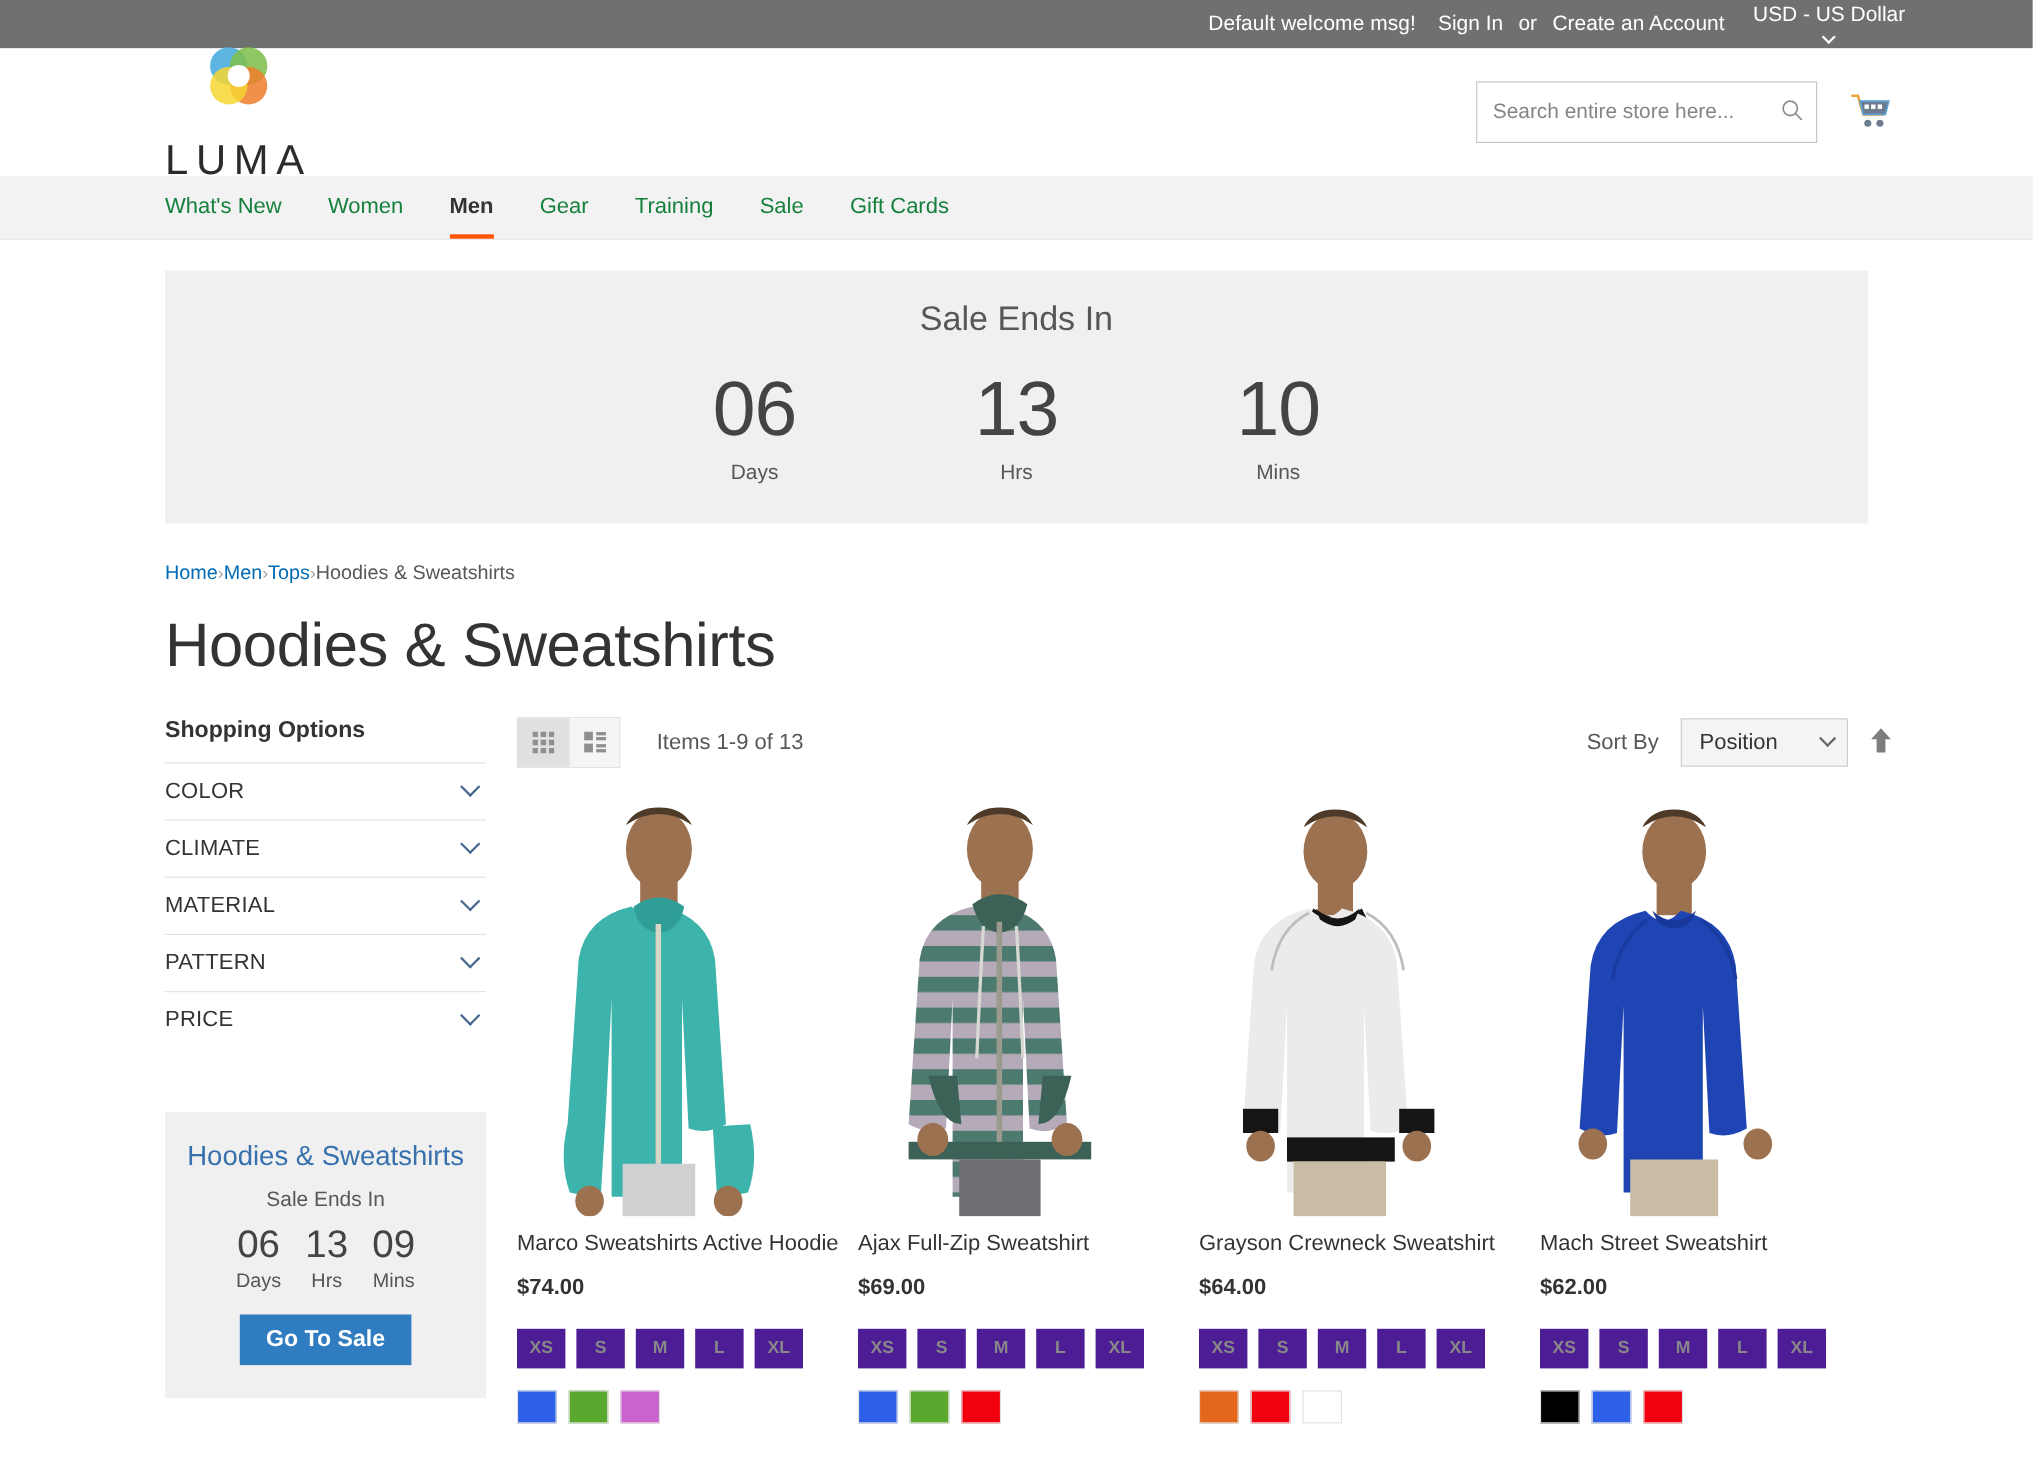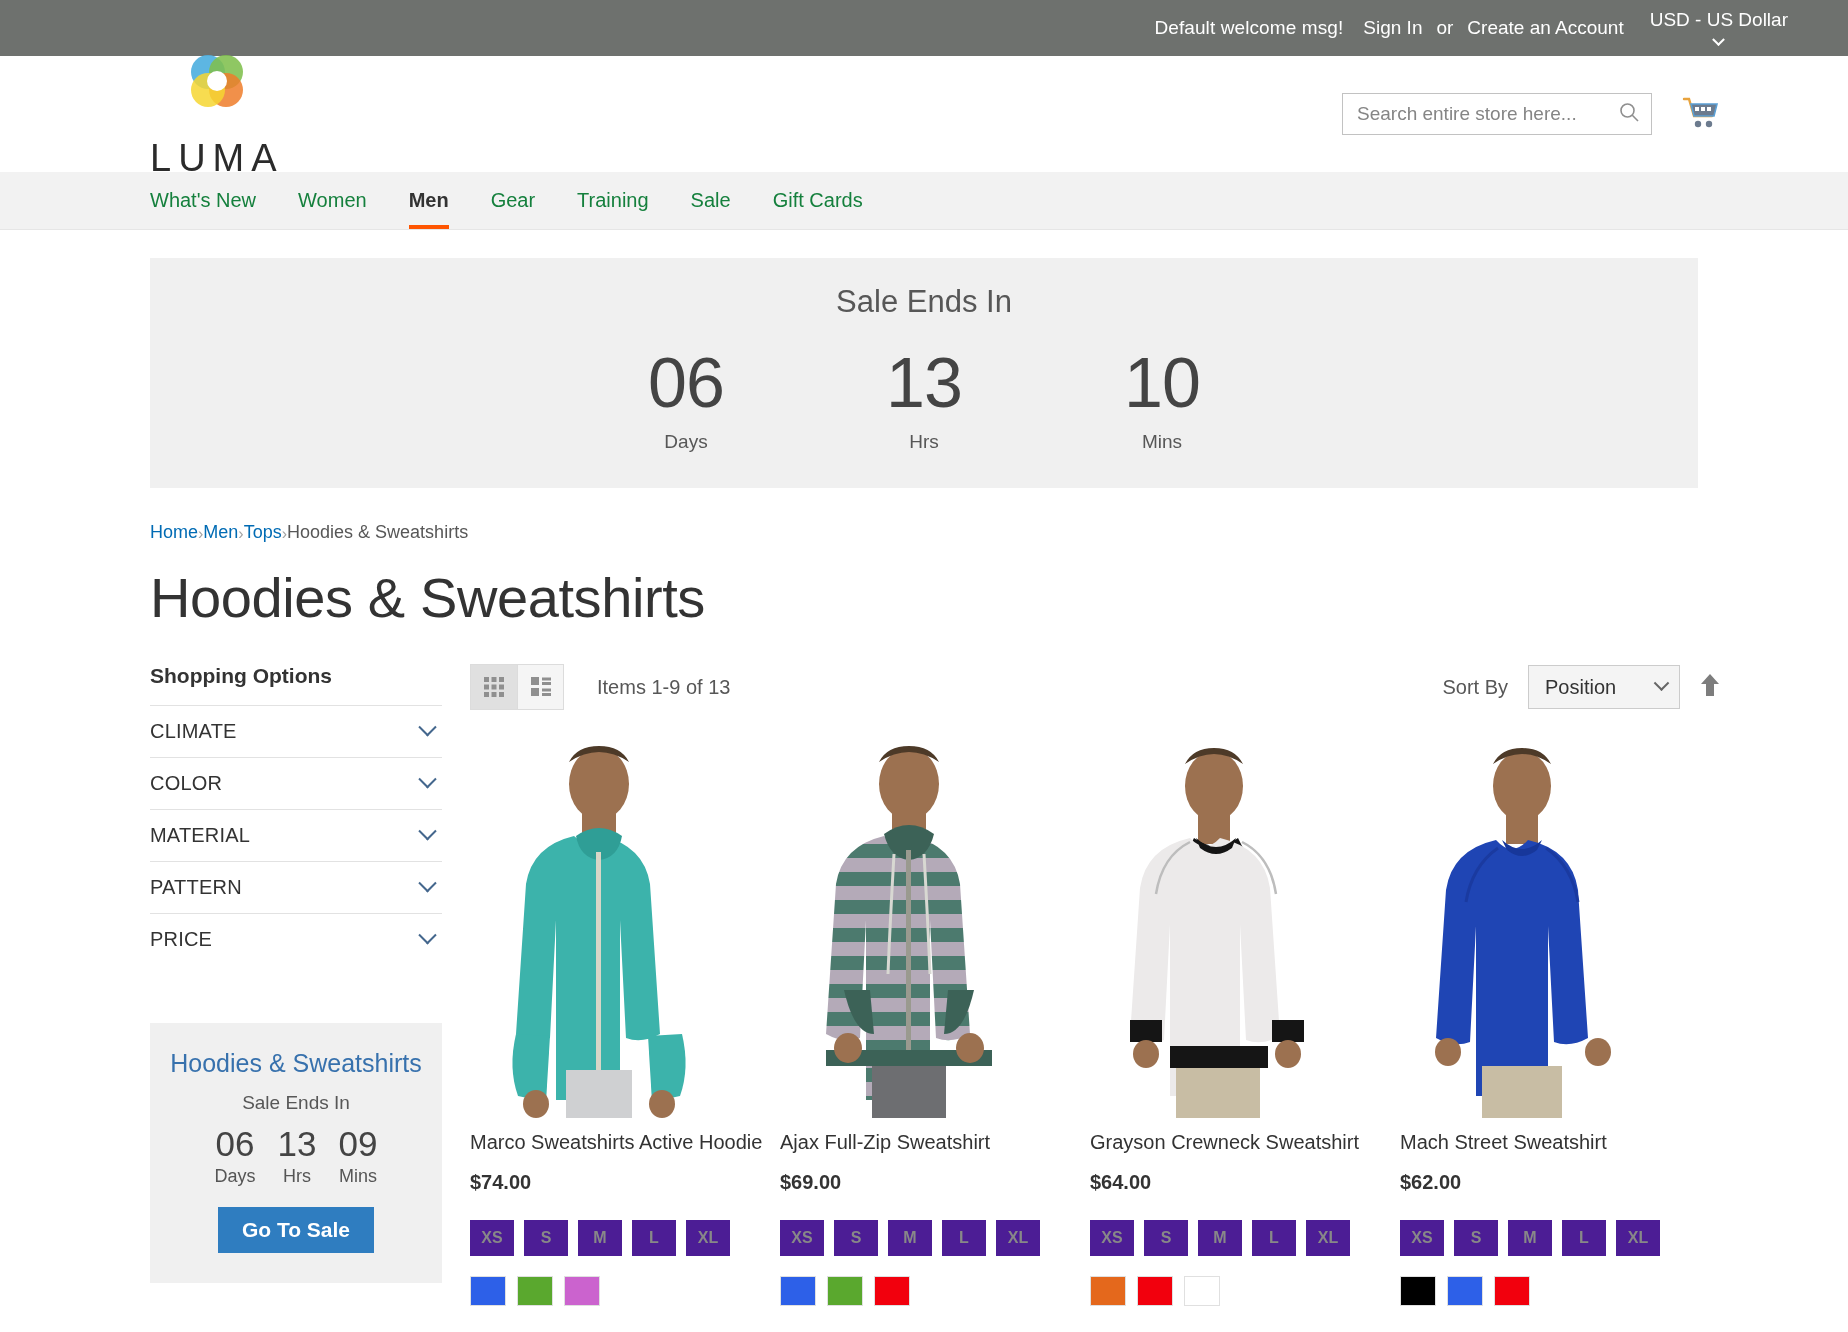--- a/index.html
+++ b/index.html
@@ -6,44 +6,44 @@
   html, body {
     width: 1848px; height: 1332px;
     background: #ffffff;
     font-family: "Liberation Sans", sans-serif;
     overflow: hidden;
   }
   .page { width: 1848px; height: 1332px; position: relative; background: #fff; }
 
   
   .top-panel {
-    height: 56px; background: #6e716e; color: #ffffff;
+    height: 44px; background: #6e716e; color: #ffffff;
     display: flex; align-items: center; justify-content: flex-end;
-    padding-right: 60px; font-size: 19px;
+    padding-right: 116px; font-size: 19px;
   }
   .top-panel .welcome { margin-right: 20px; letter-spacing: .1px; }
   .top-panel a { color: #ffffff; text-decoration: none; }
   .tp-or { margin: 0 14px; }
   .currency { margin-left: 26px; display: flex; align-items: center; gap: 7px; cursor: pointer; flex-direction: column; }
   .chev-sm { display: inline-block; width: 9px; height: 9px;
     border-right: 2px solid #fff; border-bottom: 2px solid #fff;
     transform: rotate(45deg) translate(-2px,-2px); }
 
   
   .header {
     height: 116px; background: #ffffff; position: relative;
     display: flex; align-items: center;
   }
   .logo-wrap { margin-left: 150px; display: flex; align-items: center; gap: 22px; cursor: pointer; flex-direction: column; }
   .logo-mark { width: 66px; height: 66px; position: relative; }
   .logo-text { font-size: 38px; letter-spacing: 7px; color: #2b2b2b; font-weight: 400; }
 
   .header-right { margin-left: auto; margin-right: 128px; display: flex; align-items: center; gap: 30px; }
   .search-box {
-    width: 310px; height: 42px; border: 1px solid #c2c2c2; background: #fff;
+    width: 310px; height: 56px; border: 1px solid #c2c2c2; background: #fff;
     display: flex; align-items: center; padding: 0 10px 0 14px;
   }
   .search-box input {
     flex: 1; border: none; outline: none; font-size: 19px; color: #575757;
     font-family: "Liberation Sans", sans-serif; background: transparent;
   }
   .search-box input::placeholder { color: #858585; }
   .cart-icon { width: 38px; height: 36px; cursor: pointer; }
 
   
@@ -259,25 +259,25 @@
   </div>
 
   <h1 class="page-title">Hoodies &amp; Sweatshirts</h1>
 
   <div class="main">
 
     <div class="sidebar">
       <div class="sidebar-title">Shopping Options</div>
 
       <div class="filter">
+        <span class="filter-label">COLOR</span>
+        <span class="chev-dn"></span>
+      </div>
+      <div class="filter">
         <span class="filter-label">CLIMATE</span>
-        <span class="chev-dn"></span>
-      </div>
-      <div class="filter">
-        <span class="filter-label">COLOR</span>
         <span class="chev-dn"></span>
       </div>
       <div class="filter">
         <span class="filter-label">MATERIAL</span>
         <span class="chev-dn"></span>
       </div>
       <div class="filter">
         <span class="filter-label">PATTERN</span>
         <span class="chev-dn"></span>
       </div>

